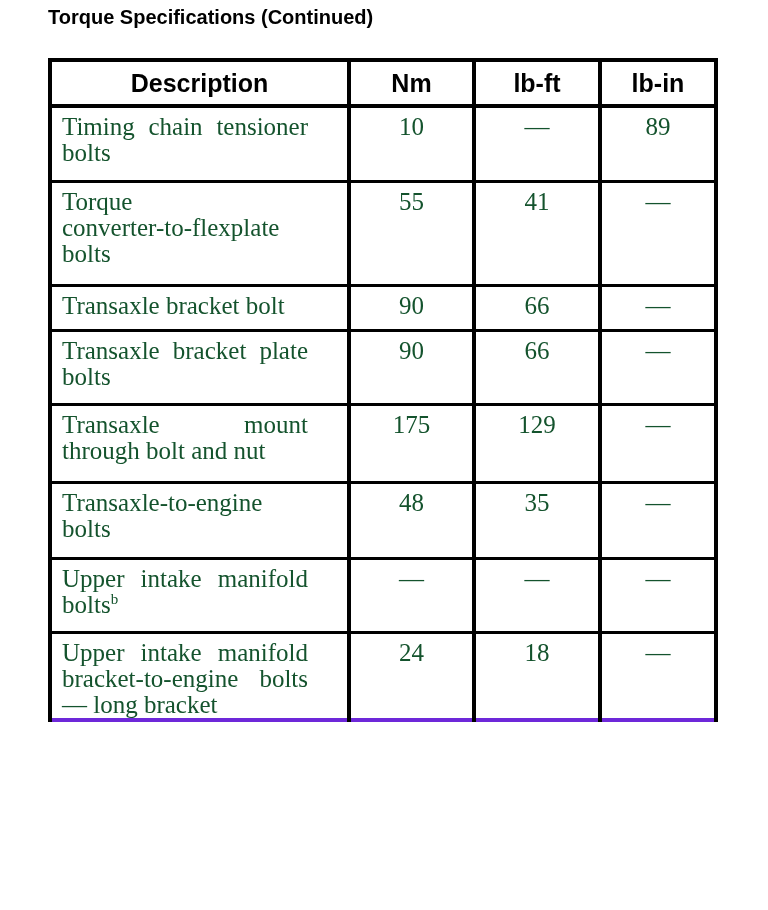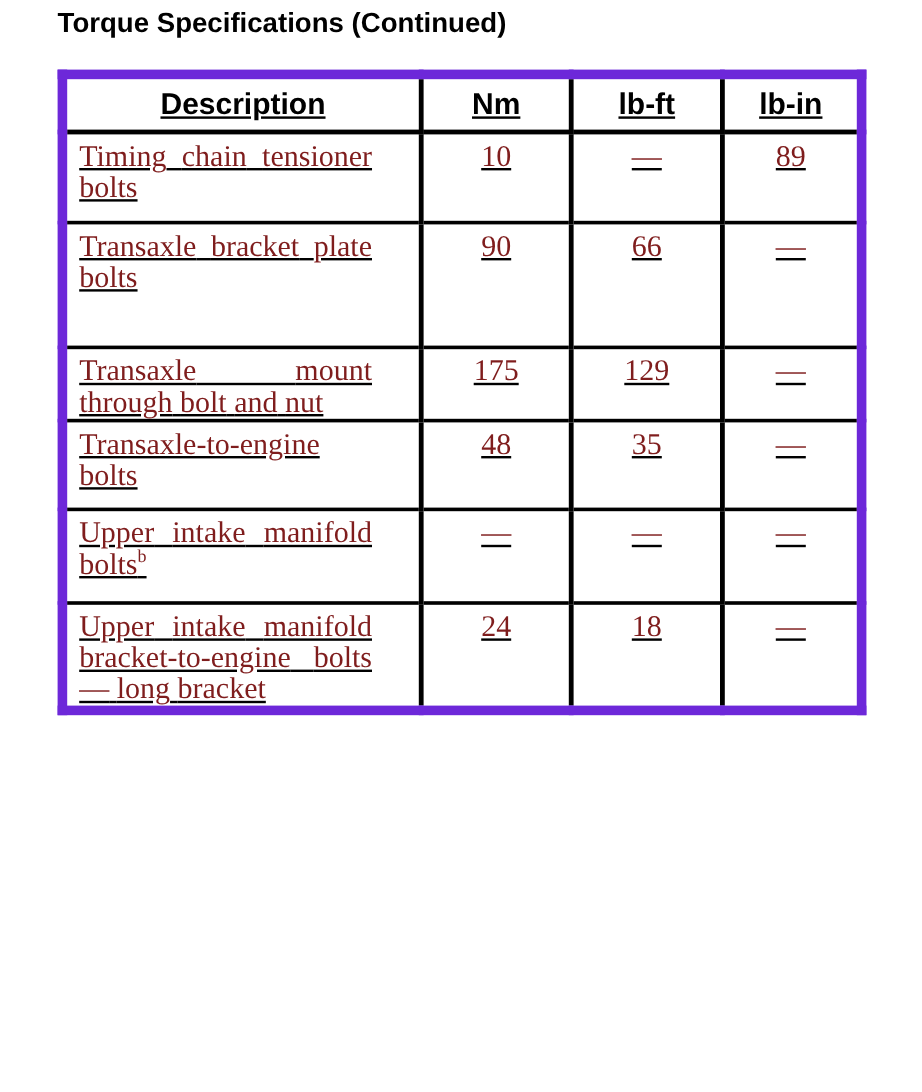--- a/index.html
+++ b/index.html
@@ -12,33 +12,32 @@
     font-family: "Liberation Serif", serif;
     overflow: hidden;
   }
   .title {
     position: absolute;
     left: 48px;
     top: 6px;
     margin: 0;
     font-family: "Liberation Sans", sans-serif;
     font-weight: bold;
-    font-size: 23px;
+    font-size: 20px;
     letter-spacing: 0px;
     color: #000000;
   }
   table.spec-table {
     position: absolute;
     left: 48px;
     top: 58px;
     width: 666px;
     border-collapse: collapse;
     table-layout: fixed;
-    border: 8px solid #6d28d9;
-    text-decoration: underline;
+    border: 4px solid #6d28d9;
   }
   col.col-desc { width: 299px; }
   col.col-nm   { width: 125px; }
   col.col-lbft { width: 126px; }
   col.col-lbin { width: 116px; }
   th {
     border: 4px solid #000;
     font-family: "Liberation Sans", sans-serif;
     font-weight: bold;
     font-size: 25px;
@@ -51,21 +50,21 @@
   td {
     border: 3px solid #000;
     border-left-width: 4px;
     border-right-width: 4px;
     font-family: "Liberation Serif", serif;
     font-size: 25px;
     line-height: 26px;
     vertical-align: top;
     text-align: center;
     padding: 6px 0 0 0;
-    color: #7f1d1d;
+    color: #14532d;
   }
   td.desc {
     text-align: justify;
     padding-left: 10px;
     padding-right: 39px;
   }
   td.desc .w { white-space: nowrap; }
   td.desc sup {
     font-size: 15px;
     line-height: 0;
@@ -105,20 +104,32 @@
       </tr>
     </thead>
     <tbody id="spec-rows">
         <tr>
           <td class="desc"><span class="w">Timing</span> <span class="w">chain</span> <span class="w">tensioner</span> <span class="w">bolts</span></td>
           <td>10</td>
           <td>—</td>
           <td>89</td>
         </tr>
         <tr>
+          <td class="desc"><span class="w">Torque</span> <span class="w">converter-to-flexplate</span> <span class="w">bolts</span></td>
+          <td>55</td>
+          <td>41</td>
+          <td>—</td>
+        </tr>
+        <tr>
+          <td class="desc"><span class="w">Transaxle</span> <span class="w">bracket</span> <span class="w">bolt</span></td>
+          <td>90</td>
+          <td>66</td>
+          <td>—</td>
+        </tr>
+        <tr>
           <td class="desc"><span class="w">Transaxle</span> <span class="w">bracket</span> <span class="w">plate</span> <span class="w">bolts</span></td>
           <td>90</td>
           <td>66</td>
           <td>—</td>
         </tr>
         <tr>
           <td class="desc"><span class="w">Transaxle</span> <span class="w">mount</span> <span class="w">through</span> <span class="w">bolt</span> <span class="w">and</span> <span class="w">nut</span></td>
           <td>175</td>
           <td>129</td>
           <td>—</td>

